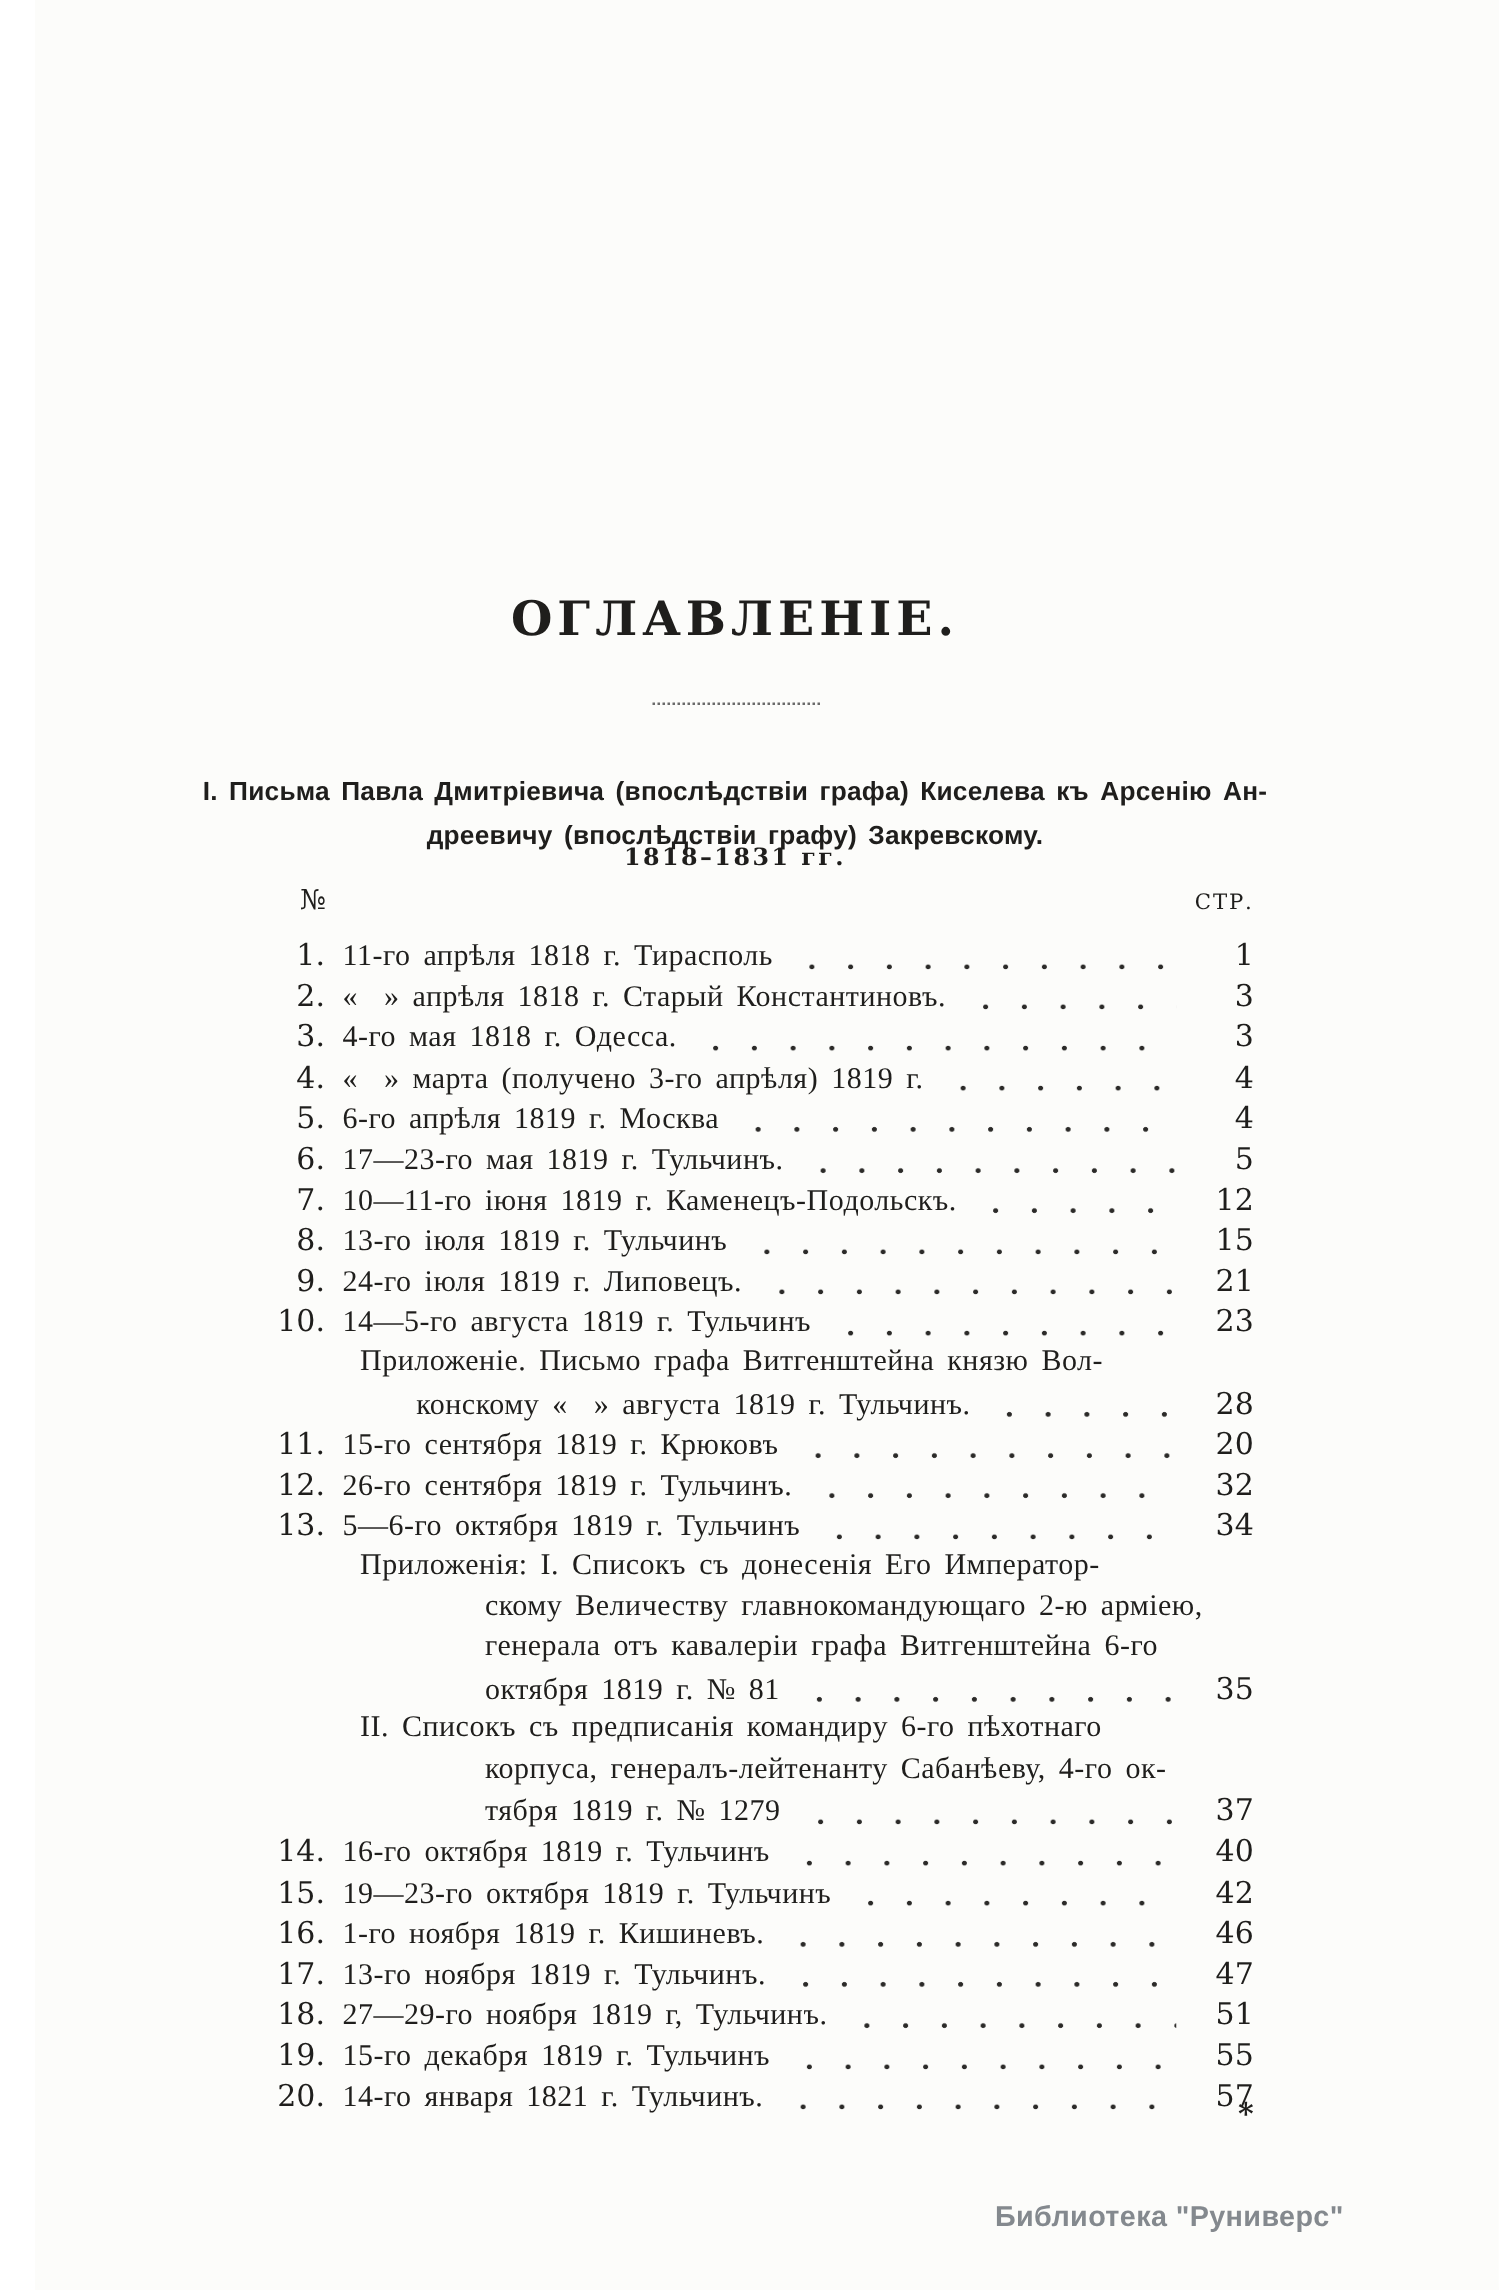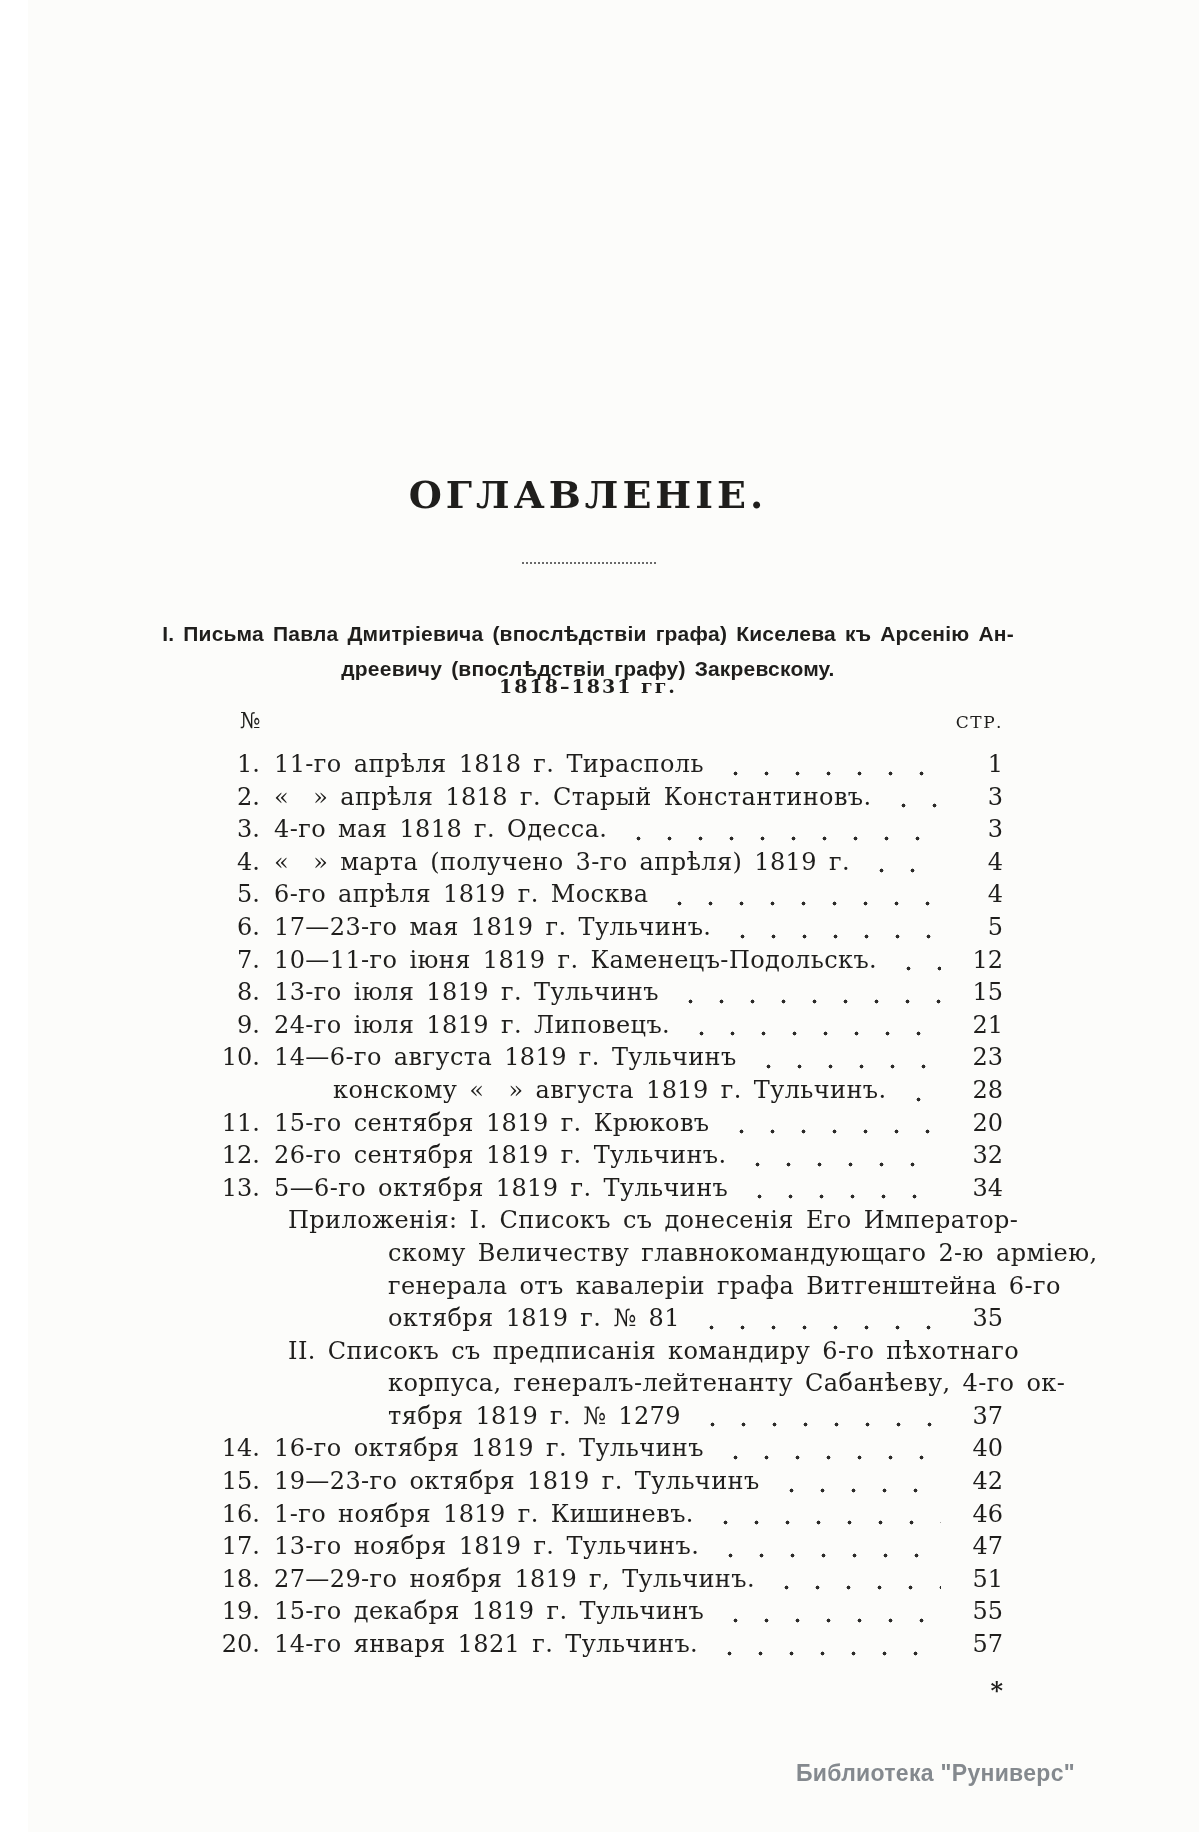--- a/index.html
+++ b/index.html
@@ -37,21 +37,21 @@
   }
   .toc{
     position:absolute;left:170px;top:708px;width:805px;
     font-size:24px;
   }
   .toc-head{display:flex;height:42px;align-items:baseline;}
   .no-col{margin-left:42px;font-size:22px;}
   .str-col{margin-left:auto;font-size:17px;letter-spacing:1.5px;}
   .row{display:flex;align-items:baseline;height:32.6px;white-space:nowrap;}
   .num{width:62px;flex:0 0 62px;text-align:right;margin-right:14px;}
-  .text{letter-spacing:0.4px;word-spacing:4px;}
+  .text{letter-spacing:0.4px;word-spacing:4px;font-family:Liberation Serif, serif;}
   .dots{
     flex:1 1 auto;align-self:flex-end;
     height:6px;margin:0 10px 7px 14px;
     background-image:radial-gradient(circle,#2b2a28 1.7px,transparent 2.2px);
     background-size:31px 5px;background-repeat:repeat-x;background-position:2px 100%;
   }
   .pg{width:52px;flex:0 0 52px;text-align:right;}
   .footmark{
     position:absolute;left:170px;top:1676px;width:805px;
     text-align:right;font-size:24px;font-weight:bold;
@@ -134,23 +134,26 @@
           <span class="pg">15</span>
         </div>
         <div class="row">
           <span class="num">9.</span>
           <span class="text">24-го іюля 1819 г. Липовецъ.</span>
           <span class="dots"></span>
           <span class="pg">21</span>
         </div>
         <div class="row">
           <span class="num">10.</span>
-          <span class="text">14—6-го августа 1819 г. Тульчинъ</span>
+          <span class="text">14—5-го августа 1819 г. Тульчинъ</span>
           <span class="dots"></span>
           <span class="pg">23</span>
+        </div>
+        <div class="row">
+          <span class="text" style="padding-left: 90px;">Приложеніе. Письмо графа Витгенштейна князю Вол-</span>
         </div>
         <div class="row">
           <span class="text" style="padding-left: 135px;">конскому «&nbsp;&nbsp;» августа 1819 г. Тульчинъ.</span>
           <span class="dots"></span>
           <span class="pg">28</span>
         </div>
         <div class="row">
           <span class="num">11.</span>
           <span class="text">15-го сентября 1819 г. Крюковъ</span>
           <span class="dots"></span>

